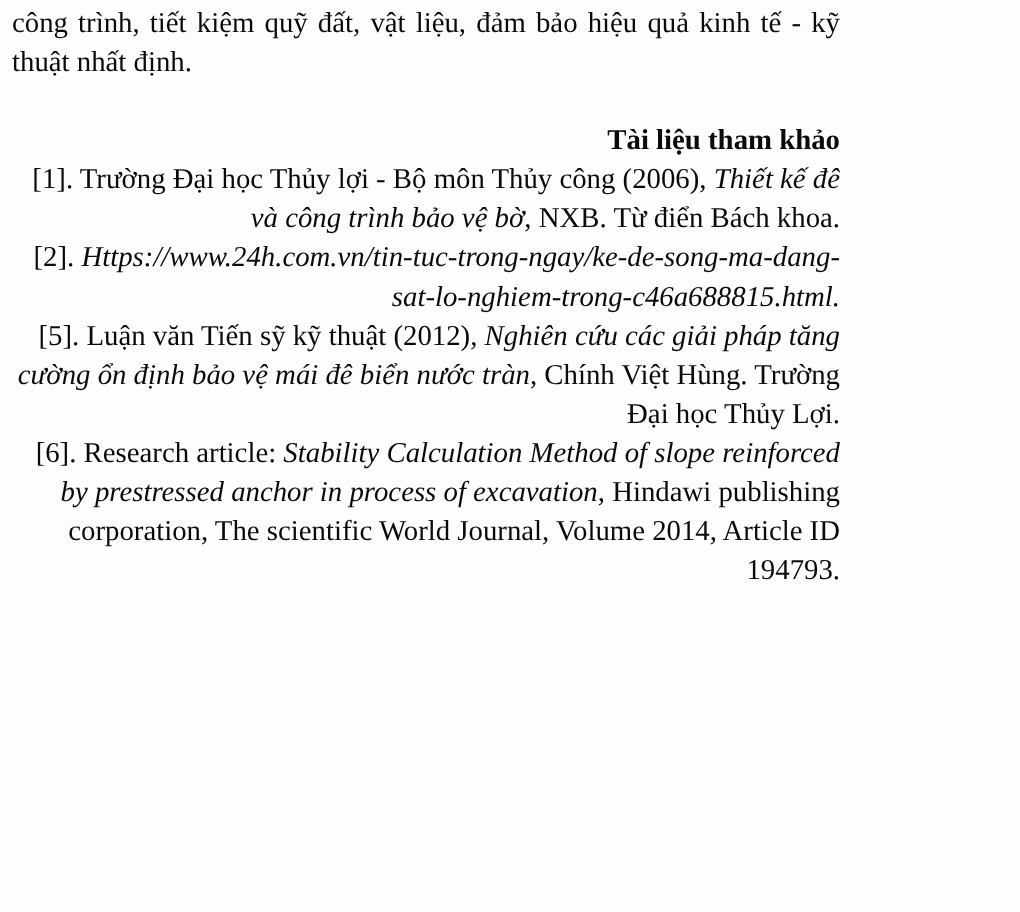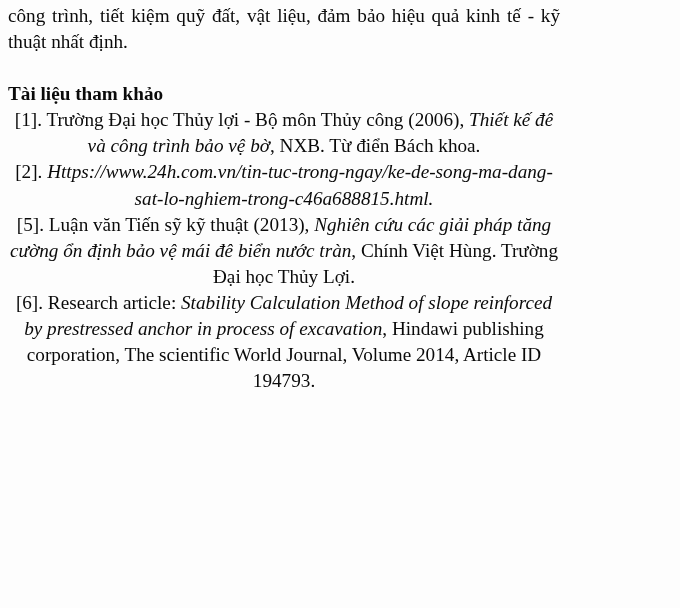--- a/index.html
+++ b/index.html
@@ -35,26 +35,26 @@
     margin-bottom: 0;
   }
   .spacer {
     height: 26px;
   }
   .heading {
     font-size: 19.2px;
     line-height: 26.1px;
     font-weight: bold;
     margin: 0;
-    text-align: left;
+    text-align: right;
   }
   .ref {
     font-size: 19.2px;
     line-height: 26.1px;
-    text-align: center;
+    text-align: right;
     margin: 0;
     hyphens: none;
     -webkit-hyphens: none;
     word-spacing: normal;
   }
   .ref-justified {
     text-align: justify;
     text-justify: inter-word;
   }
   .it {
@@ -71,17 +71,17 @@
 
   <p class="para body-para">công trình, tiết kiệm quỹ đất, vật liệu, đảm bảo hiệu quả kinh tế - kỹ thuật nhất định.</p>
 
   <div class="spacer"></div>
 
   <p class="heading">Tài liệu tham khảo</p>
 
   <div id="reference-list">
       <p class="ref"><span class="lbl">[1].</span><span class=""> Trường Đại học Thủy lợi - Bộ môn Thủy công (2006), </span><span class="it">Thiết kế đê và công trình bảo vệ bờ</span><span class="">, NXB. Từ điển Bách khoa.</span></p>
       <p class="ref"><span class="lbl">[2].</span><span class=""> </span><span class="it">Https://www.24h.com.vn/tin-tuc-trong-ngay/ke-de-song-ma-dang-sat-lo-nghiem-trong-c46a688815.html.</span></p>
-      <p class="ref"><span class="lbl">[5].</span><span class=""> Luận văn Tiến sỹ kỹ thuật (2013), </span><span class="it">Nghiên cứu các giải pháp tăng cường ổn định bảo vệ mái đê biển nước tràn</span><span class="">, Chính Việt Hùng. Trường Đại học Thủy Lợi.</span></p>
+      <p class="ref"><span class="lbl">[5].</span><span class=""> Luận văn Tiến sỹ kỹ thuật (2012), </span><span class="it">Nghiên cứu các giải pháp tăng cường ổn định bảo vệ mái đê biển nước tràn</span><span class="">, Chính Việt Hùng. Trường Đại học Thủy Lợi.</span></p>
       <p class="ref"><span class="lbl">[6].</span><span class=""> Research article: </span><span class="it">Stability Calculation Method of slope reinforced by prestressed anchor in process of excavation</span><span class="">, Hindawi publishing corporation, The scientific World Journal, Volume 2014, Article ID 194793.</span></p>
     </div>
 
 </div>
 
 </body></html>

